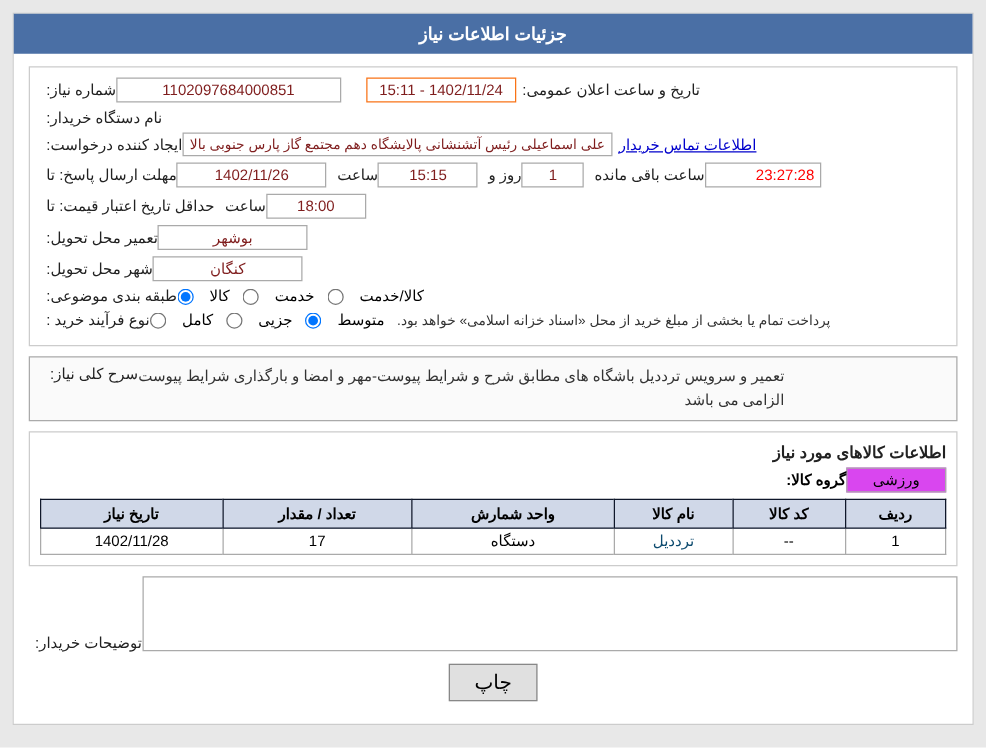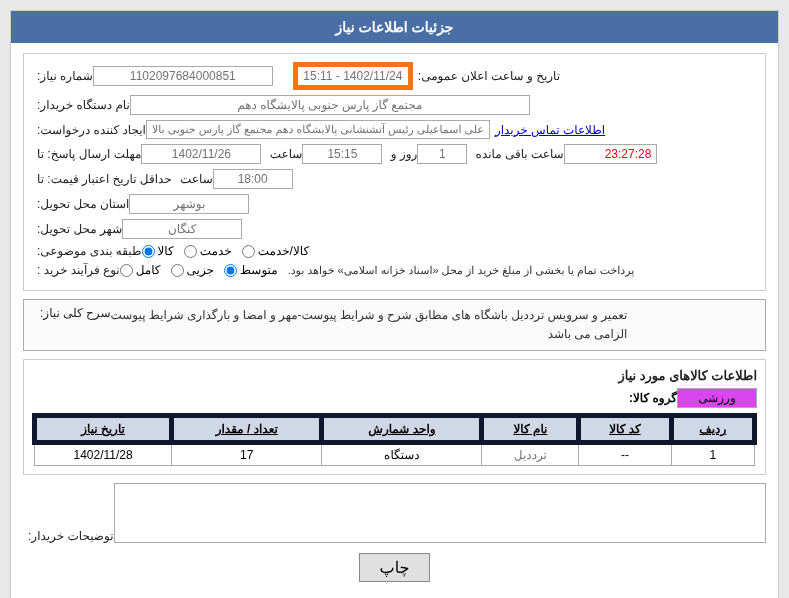--- a/index.html
+++ b/index.html
@@ -46,47 +46,47 @@
       white-space: nowrap;
       margin-left: 5px;
       color: #222;
       font-size: 12px;
     }
     .field-value {
       background: #fff;
       border: 1px solid #aaa;
       padding: 2px 5px;
       font-size: 12px;
-      color: #737373;
+      color: #7f1d1d;
       text-align: center;
       white-space: nowrap;
     }
     .field-value.wide { min-width: 180px; }
     .field-value.medium { min-width: 120px; }
     .field-value.small { min-width: 80px; }
     .field-value.xsmall { min-width: 50px; }
     .field-value.blue-border {
-      border: 5px solid #f97316;
+      border: 1px solid #f97316;
     }
     .contact-link {
       color: #0000cc;
       text-decoration: underline;
       cursor: pointer;
       margin-left: 5px;
       font-size: 12px;
     }
     .radio-group {
       display: flex;
       align-items: center;
       gap: 10px;
     }
     .radio-item {
       display: flex;
       align-items: center;
-      gap: 3px;
+      gap: 13px;
     }
     .radio-item input[type="radio"] {
       margin: 0;
     }
     .purchase-type {
       display: flex;
       align-items: center;
       gap: 10px;
     }
     .purchase-type input[type="radio"] { margin: 0; }
@@ -102,33 +102,32 @@
       text-align: right;
     }
     .goods-table {
       width: 100%;
       border-collapse: collapse;
       font-size: 12px;
       margin-top: 5px;
     }
     .goods-table th {
       background: #d0d8e8;
-      border: 5px solid #0f172a;
+      border: 1px solid #0f172a;
       padding: 4px 6px;
       text-align: center;
       font-weight: bold;
-      text-decoration: underline;
     }
     .goods-table td {
       border: 1px solid #aaa;
       padding: 3px 6px;
       text-align: center;
     }
     .goods-table td.blue-text {
-      color: #737373;
+      color: #0c4a6e;
     }
     .group-row {
       display: flex;
       align-items: center;
       margin-bottom: 5px;
     }
     .group-label {
       font-weight: bold;
       margin-left: 5px;
     }
@@ -195,21 +194,20 @@
 
       <div class="form-row">
         <span class="field-label">تاریخ و ساعت اعلان عمومی:</span>
         <span class="field-value blue-border medium">1402/11/24 - 15:11</span>
         &nbsp;&nbsp;&nbsp;&nbsp;&nbsp;&nbsp;
         <span class="field-value wide">1102097684000851</span>
         <span class="field-label">شماره نیاز:</span>
       </div>
 
       <div class="form-row">
-        <span class="field-value" style="min-width:400px;">مجتمع گاز پارس جنوبی پالایشگاه دهم</span>
         <span class="field-label">نام دستگاه خریدار:</span>
       </div>
 
       <div class="form-row">
         <a class="contact-link">اطلاعات تماس خریدار</a>
         <span class="field-value" style="min-width:340px; font-size:11px;text-align:right;">علی اسماعیلی رئیس آتشنشانی پالایشگاه دهم مجتمع گاز پارس جنوبی  بالا</span>
         <span class="field-label">ایجاد کننده درخواست:</span>
       </div>
 
       <div class="form-row">
@@ -229,21 +227,21 @@
       <div class="form-row">
         <span style="margin-left:170px;"></span>
         <span class="field-value small">18:00</span>
         <span class="field-label">ساعت</span>
         &nbsp;
         <span class="field-label">حداقل تاریخ اعتبار قیمت: تا</span>
       </div>
 
       <div class="form-row">
         <span class="field-value medium">بوشهر</span>
-        <span class="field-label">استان محل تحویل:</span>
+        <span class="field-label">تعمیر محل تحویل:</span>
       </div>
 
       <div class="form-row">
         <span class="field-value medium">کنگان</span>
         <span class="field-label">شهر محل تحویل:</span>
       </div>
 
       <div class="form-row">
         <div class="radio-group">
           <div class="radio-item">

